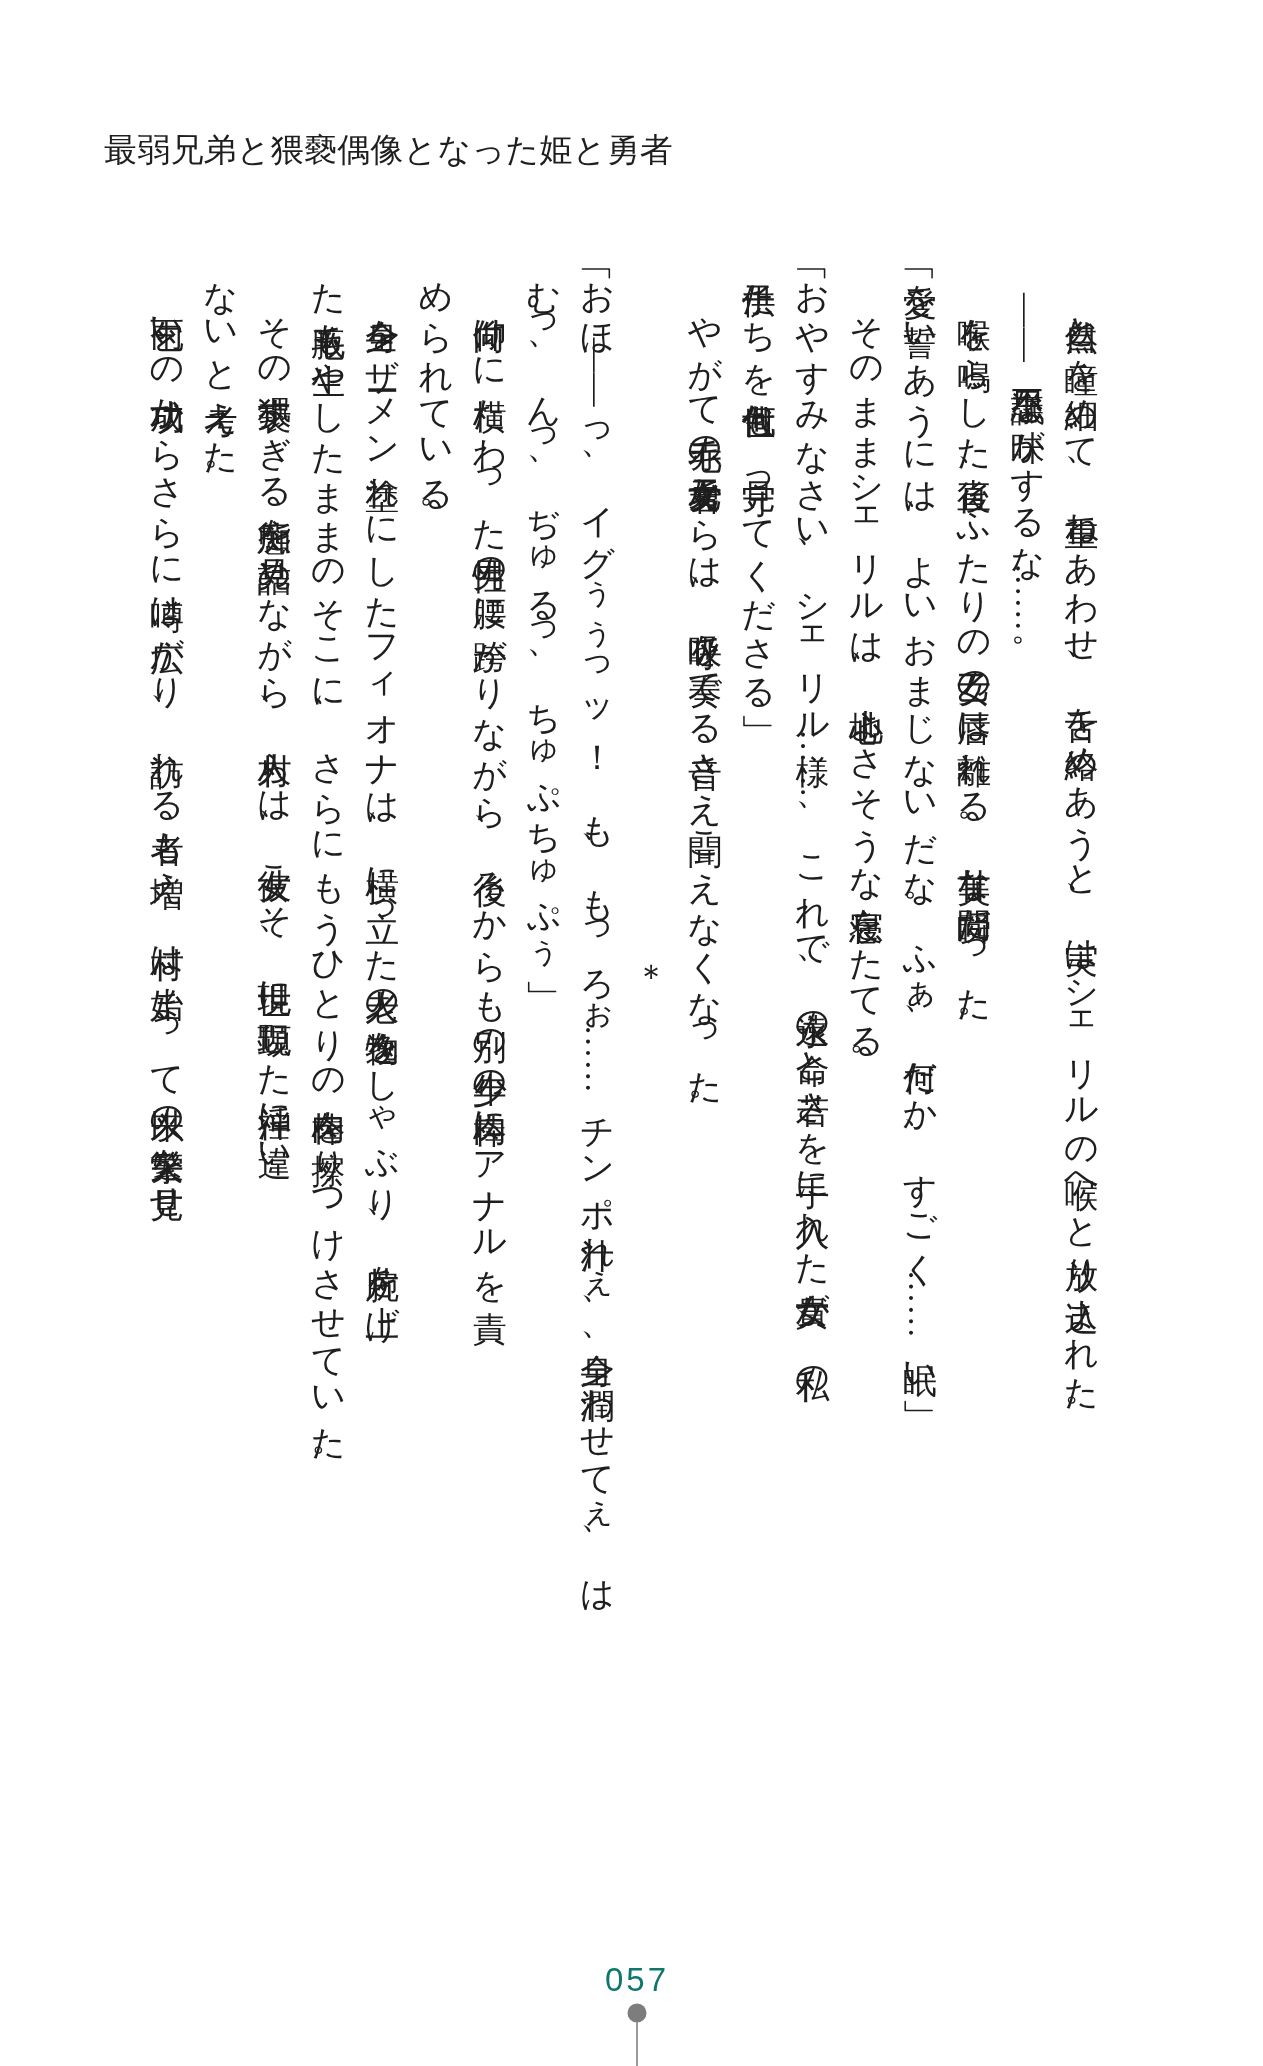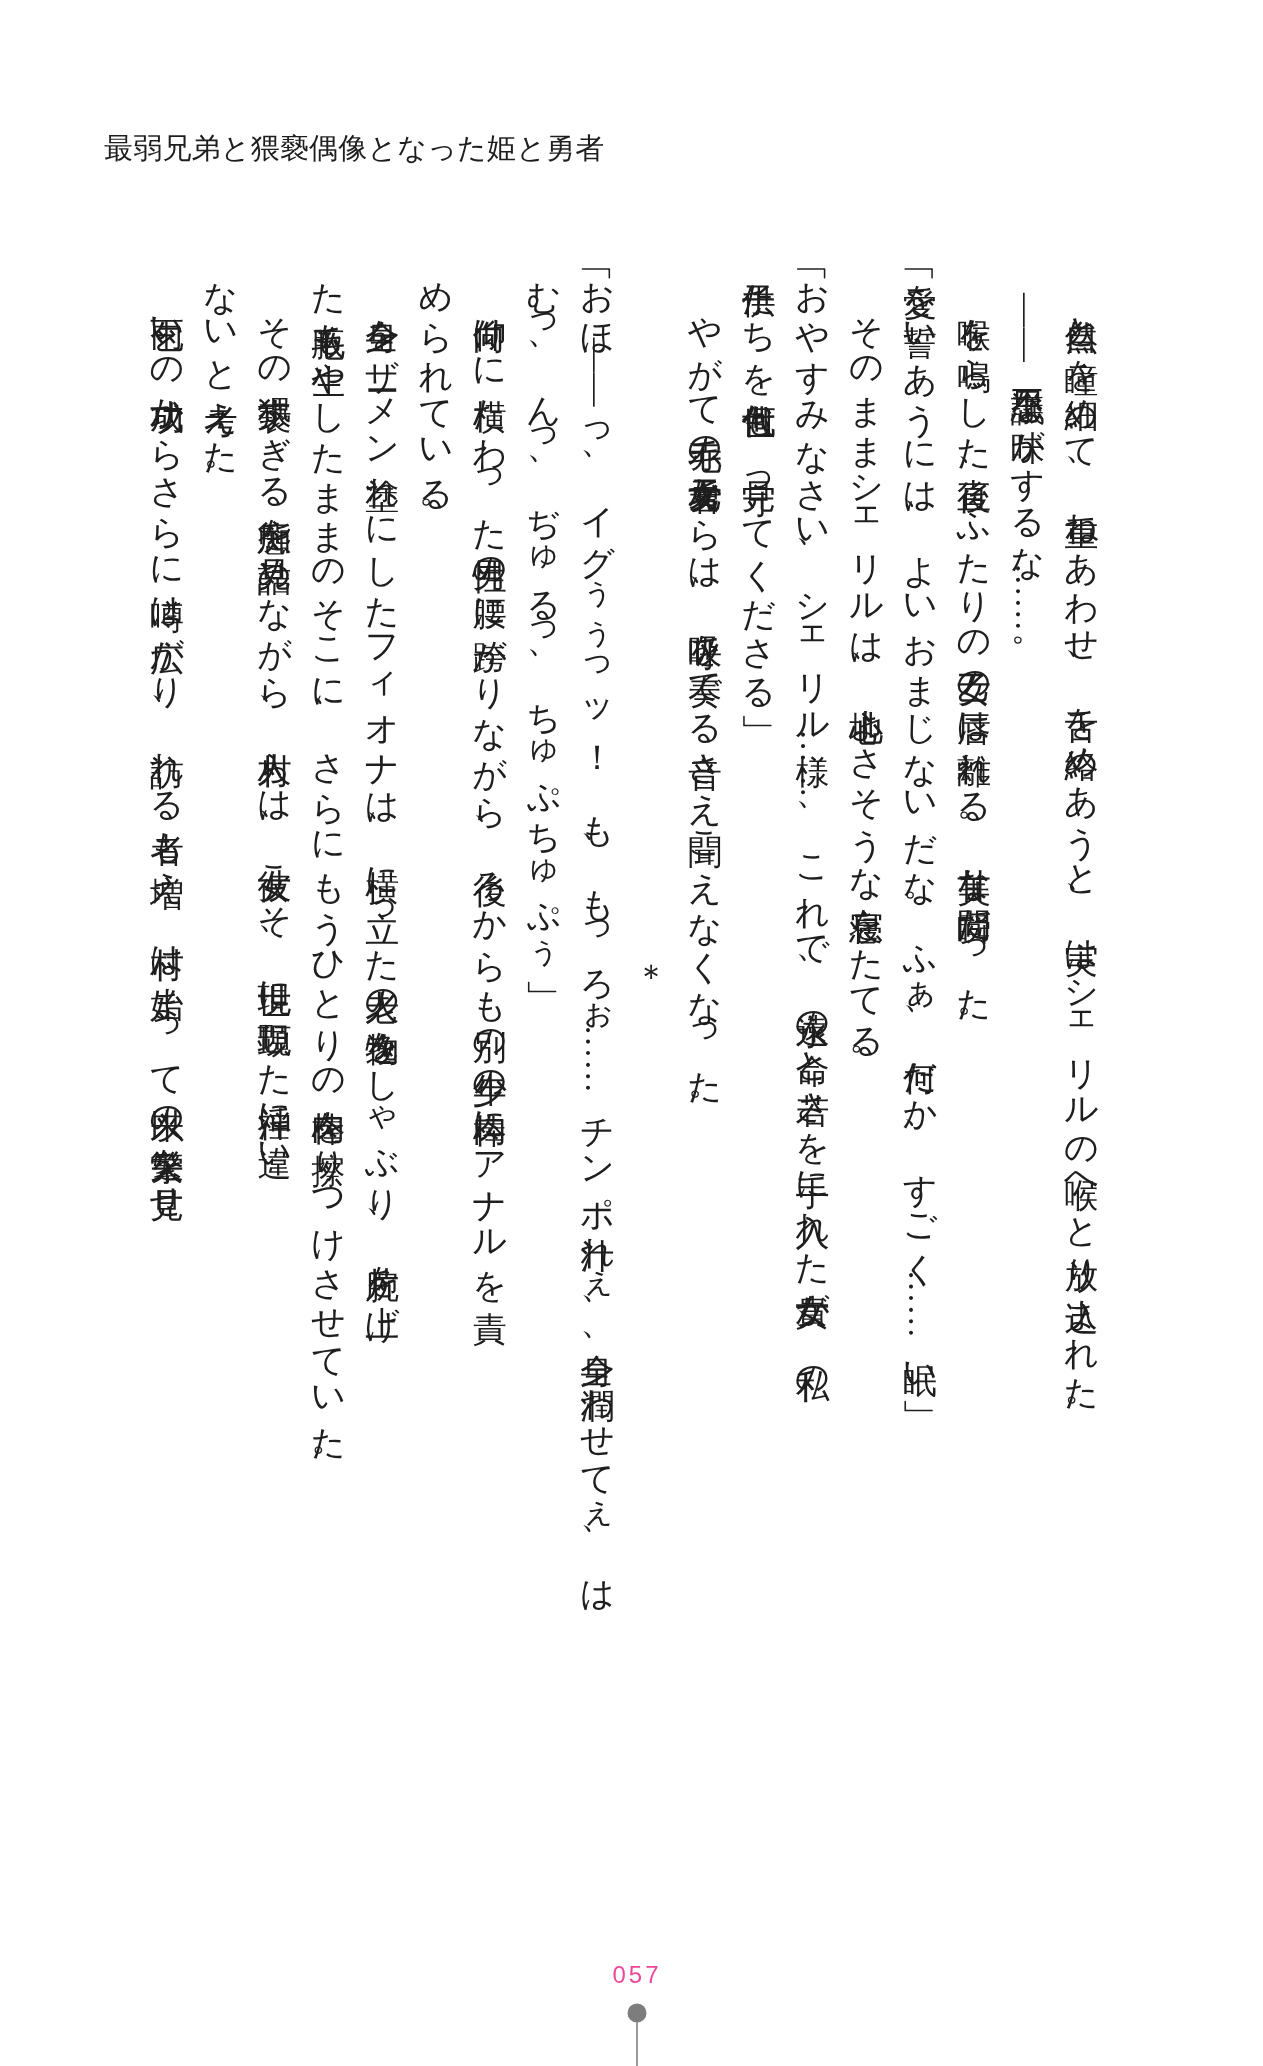--- a/index.html
+++ b/index.html
@@ -11,21 +11,21 @@
     height: 2066px;
     position: relative;
     background: #ffffff;
     overflow: hidden;
     font-family: "Liberation Serif", "DejaVu Serif", serif;
   }
   .running-header {
     position: absolute;
     left: 104px;
     top: 131px;
-    font-size: 29px;
+    font-size: 33px;
     letter-spacing: 0.2px;
     color: #1e1e1e;
     white-space: nowrap;
     line-height: 1.2;
   }
   .text-block {
     position: absolute;
     top: 258px;
     left: 140px;
     width: 968px;
@@ -52,23 +52,23 @@
   .line.separator {
     text-align: center;
     text-indent: 0;
   }
   .page-number {
     position: absolute;
     top: 1962px;
     left: 637px;
     transform: translateX(-50%);
     font-family: "Liberation Sans", "DejaVu Sans", sans-serif;
-    font-size: 24px;
+    font-size: 33px;
     letter-spacing: 3px;
-    color: #ec4899;
+    color: #0f766e;
     line-height: 1.1;
   }
   .page-ornament-dot {
     position: absolute;
     left: 637px;
     top: 2013px;
     width: 19px;
     height: 19px;
     border-radius: 50%;
     background: #7d7d7d;

